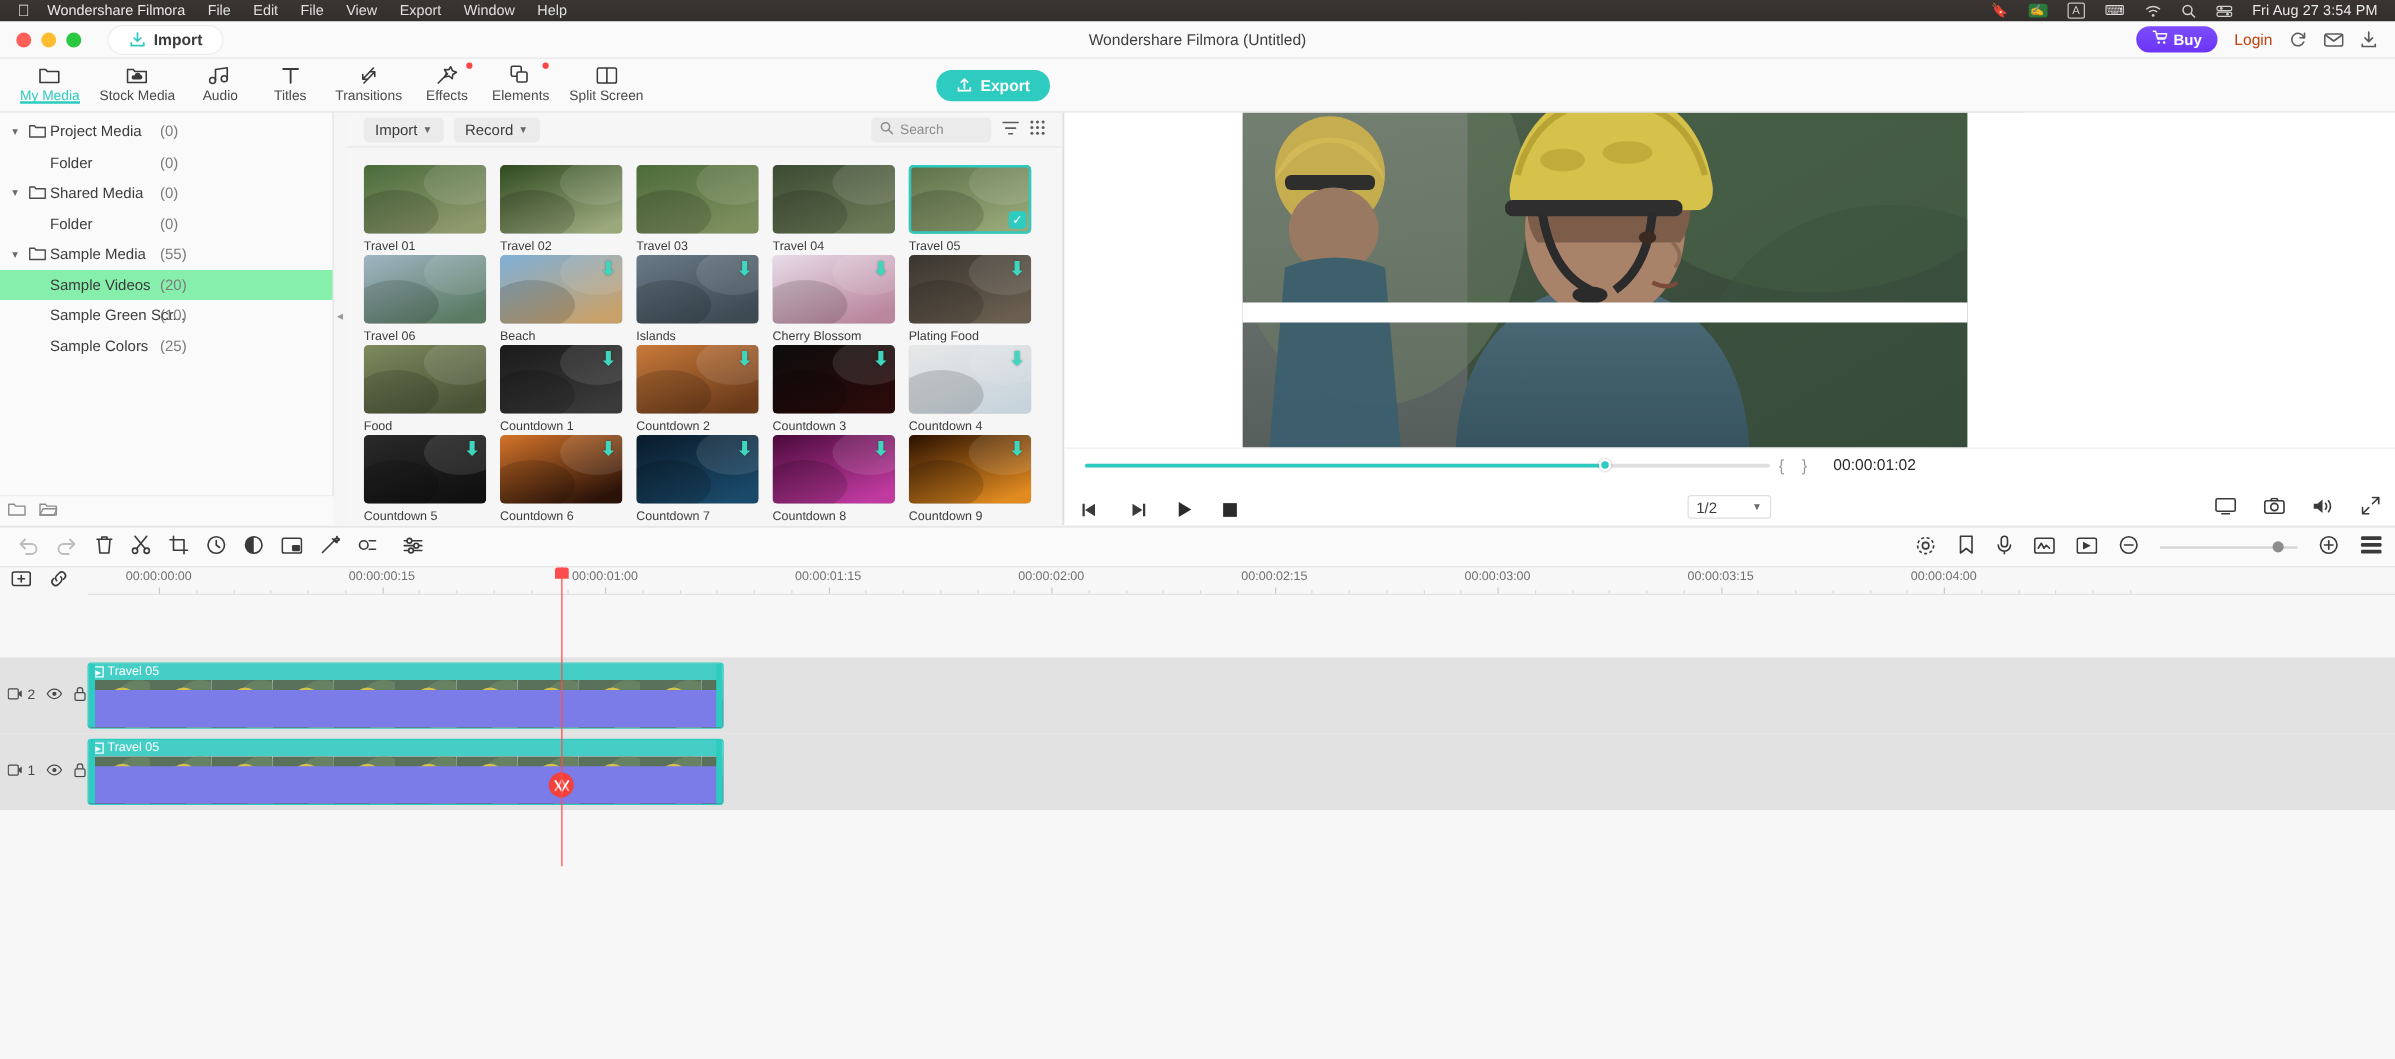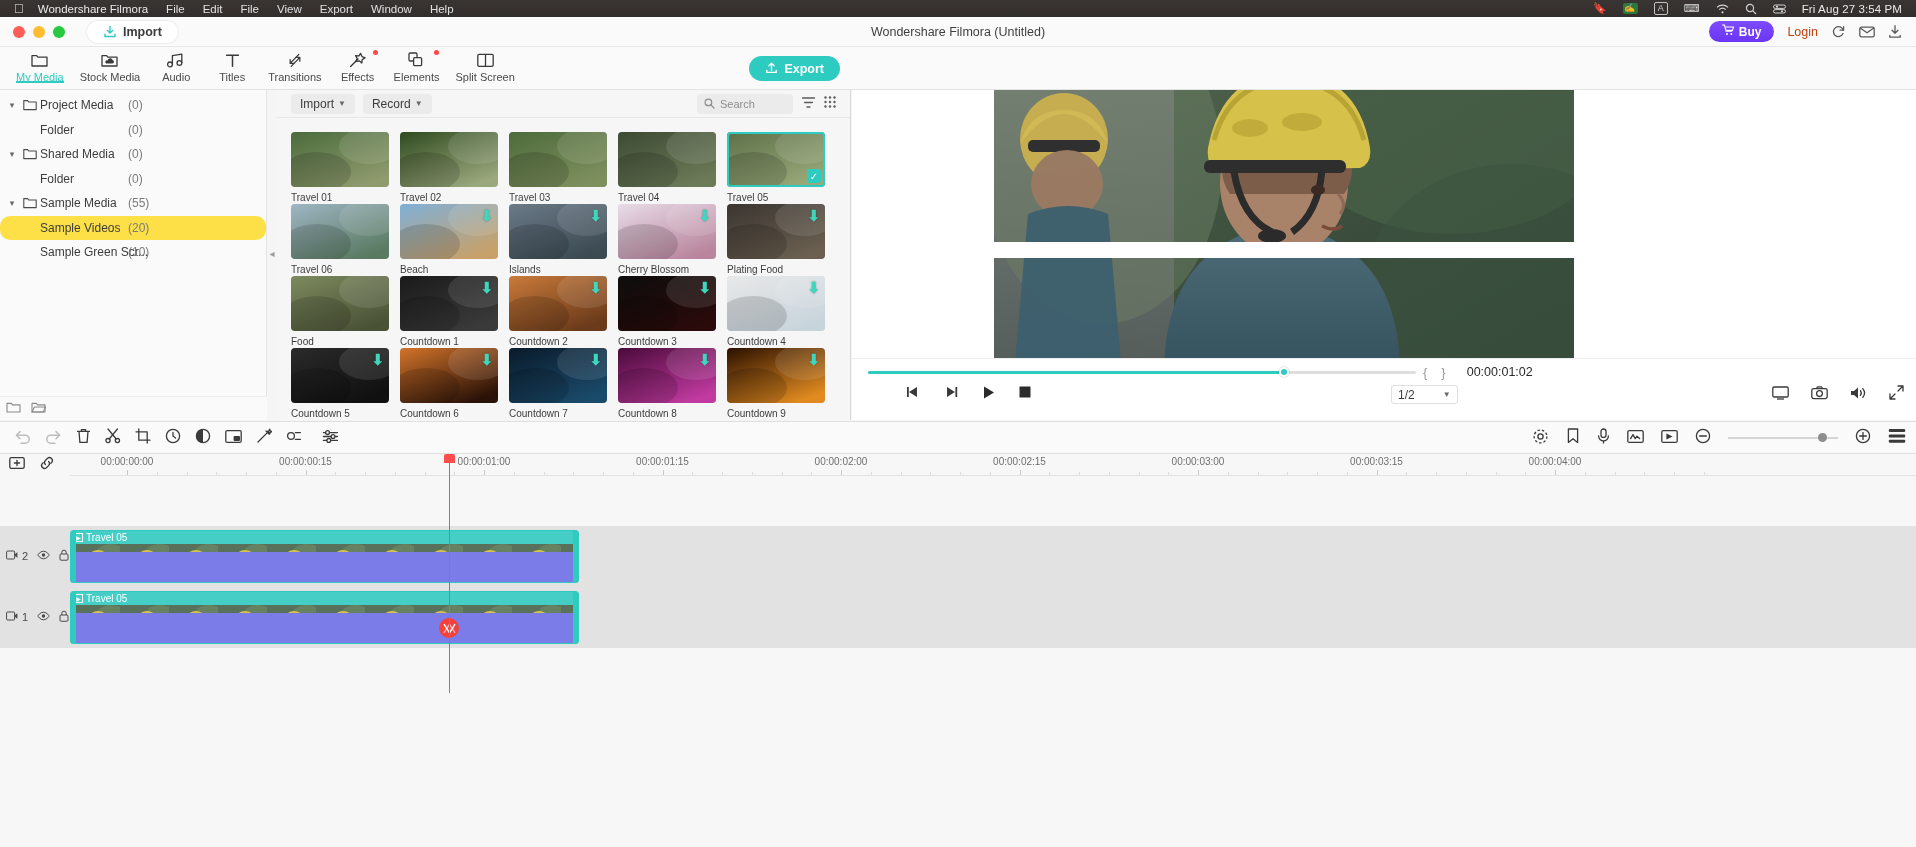--- a/index.html
+++ b/index.html
@@ -96,21 +96,21 @@
 
   
   .sidebar {
     position:absolute; top:90px; left:0; width:267px; height:330px;
     background:#fafafa; border-right:1px solid #e3e3e3; padding-top:3px;
   }
   .tree-row {
     display:flex; align-items:center; height:24.5px; padding-left:4px;
     font-size:12px; color:#3c3c3c;
   }
-  .tree-row.sel { background:#fde047;border-radius:10px; }
+  .tree-row.sel { background:#86efac; }
   .tw-chev { width:16px; text-align:center; font-size:9px; color:#6a6a6a; }
   .tw-folder { width:20px; display:flex; align-items:center; justify-content:center; }
   .tw-label { flex:0 0 auto; }
   .tw-count { position:absolute; left:128px; color:#7b7b7b; }
   .tree-row { position:relative; }
 
   .sb-bottom {
     position:absolute; left:0; bottom:0; width:267px; height:24px;
     display:flex; align-items:center; gap:10px; padding-left:6px;
     border-top:1px solid #ededed; background:#fafafa;
@@ -186,21 +186,21 @@
   .seek-fill { position:absolute; left:0; top:0; height:3px; background:#2ecbc0; border-radius:2px; }
   .seek-knob {
     position:absolute; top:-3.5px; width:10px; height:10px; border-radius:50%;
     background:#2ecbc0; border:2px solid #fff; box-shadow:0 0 2px rgba(0,0,0,.3);
   }
   .brk { color:#9a9a9a; font-size:13px; margin:0 7px; }
   .tc {
     font-size:12.5px; color:#2b2b2b; margin-left:14px;
     font-family:"Liberation Sans", sans-serif;
   }
-  .trans-row { display:flex; align-items:flex-start; height:30px; padding:0 12px; position:relative;margin-left:41px; }
+  .trans-row { display:flex; align-items:flex-end; height:30px; padding:0 12px; position:relative; }
   .tb-ic2 { color:#3a3a3a; margin-right:22px; display:flex; align-items:center; }
   .ratio-sel {
     position:absolute; left:498px; display:flex; align-items:center; gap:28px;
     font-size:12px; color:#3c3c3c; border:1px solid #e0e0e0;
     border-radius:3px; height:19px; padding:0 6px;
   }
   .pv-right { position:absolute; right:12px; display:flex; align-items:center; gap:22px; color:#3a3a3a; }
 
   
   .tltoolbar {
@@ -497,20 +497,26 @@
         <span class="tw-chev"></span>
         <span class="tw-folder"></span>
         <span class="tw-label">Sample Videos</span>
         <span class="tw-count">(20)</span>
       </div>
       <div class="tree-row">
         <span class="tw-chev"></span>
         <span class="tw-folder"></span>
         <span class="tw-label">Sample Green Scr...</span>
         <span class="tw-count">(10)</span>
+      </div>
+      <div class="tree-row">
+        <span class="tw-chev"></span>
+        <span class="tw-folder"></span>
+        <span class="tw-label">Sample Colors</span>
+        <span class="tw-count">(25)</span>
       </div>
     </div>
   <div class="sb-bottom">
     <span>
       <svg width="15" height="13" viewBox="0 0 15 13">
           <path d="M1 11V2.4h4.3l1.2 1.5H14V11z" stroke="#8a8a8a" stroke-width="1.1" fill="none" stroke-linejoin="round"></path>
         </svg>
     </span>
     <span>
       <svg width="15" height="13" viewBox="0 0 15 13">

